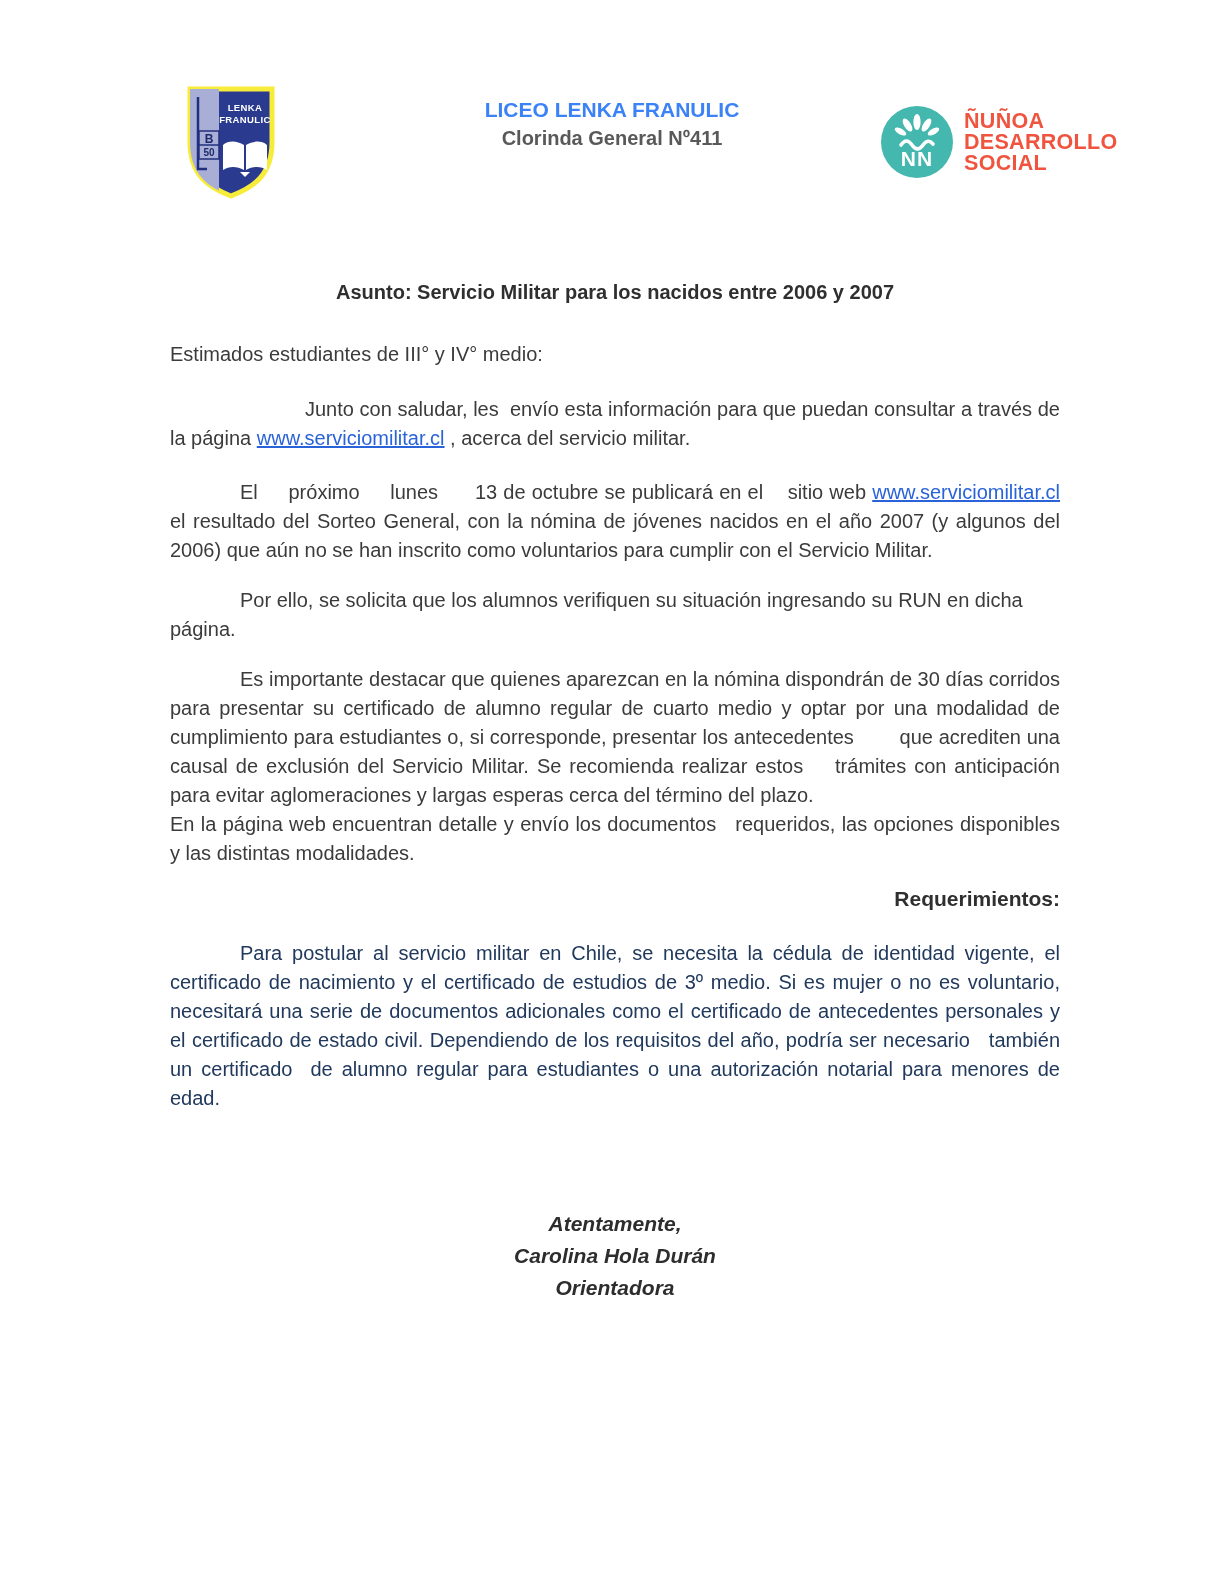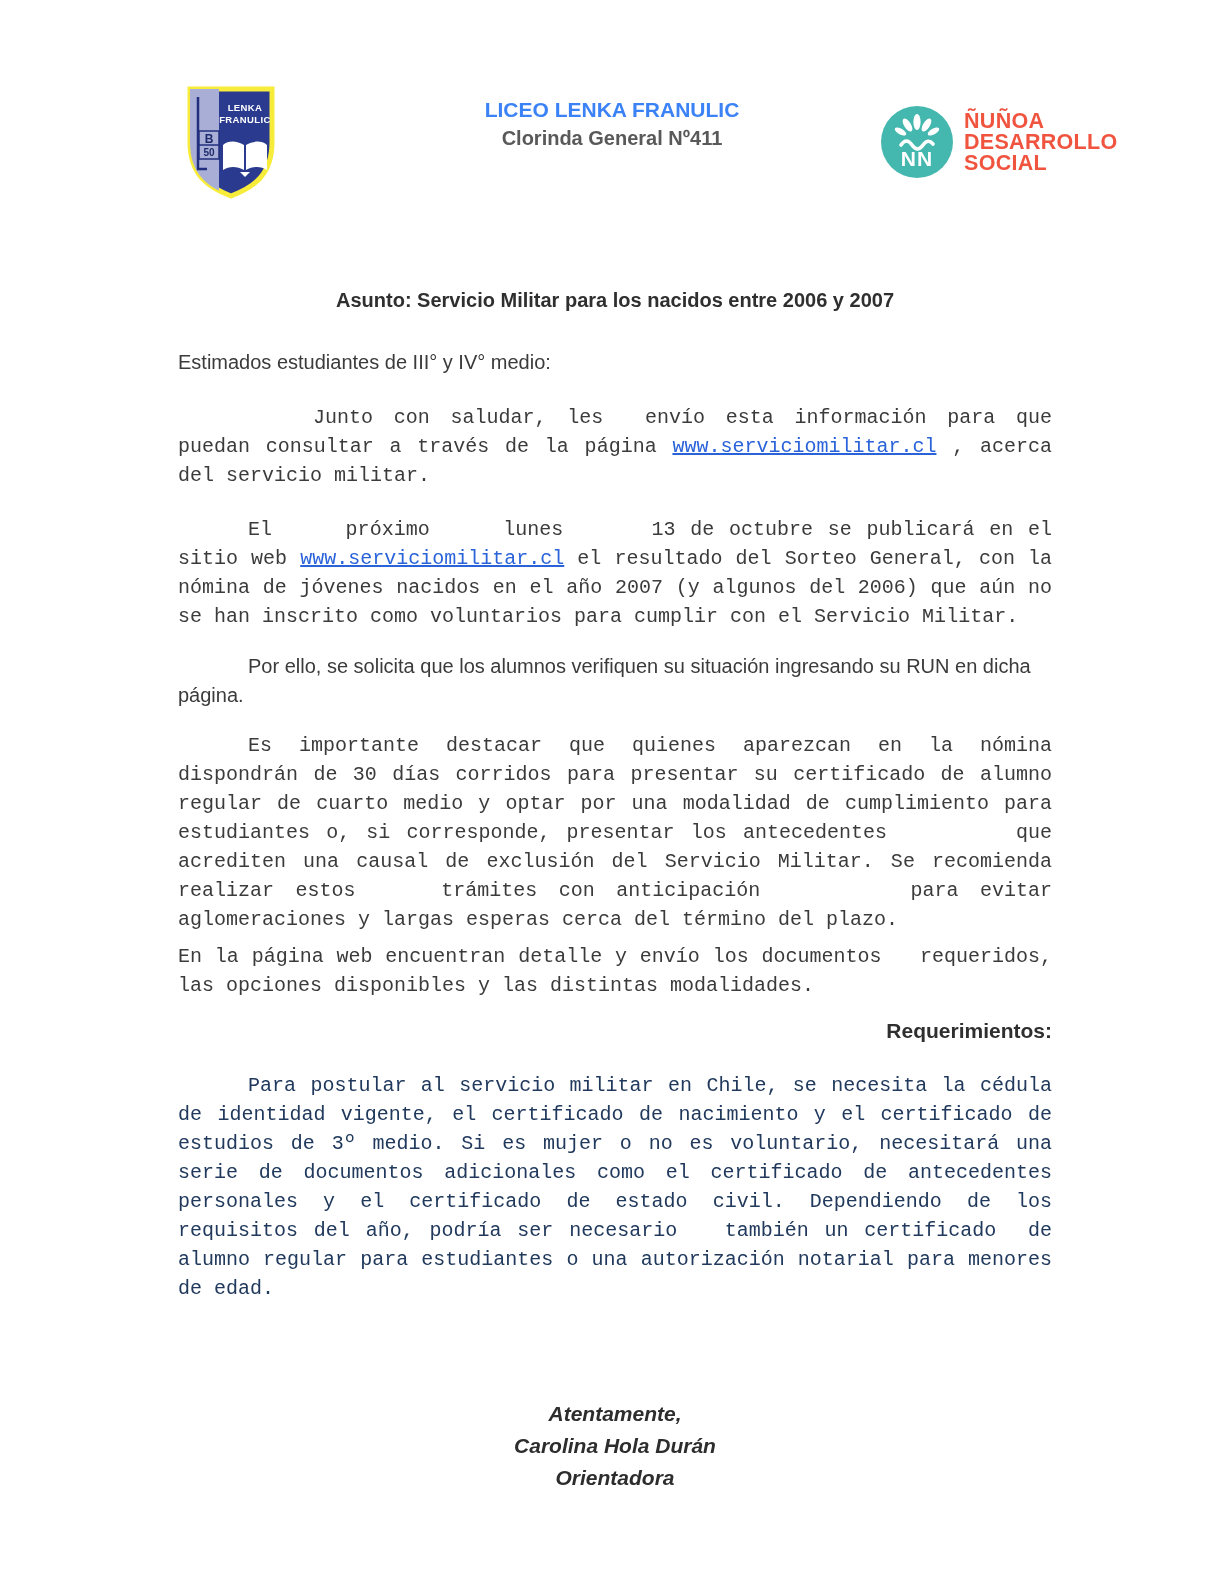--- a/index.html
+++ b/index.html
@@ -39,23 +39,23 @@
   .nunoa{position:absolute;left:881px;top:106px;display:flex;align-items:center;}
   .nunoa-badge{width:72px;height:72px;margin-right:11px;flex:0 0 auto;}
   .nunoa-circle{fill:var(--nunoa-teal);}
   .nunoa-white{fill:#ffffff;}
   .nunoa-wave{stroke:#ffffff;stroke-width:3.6;fill:none;stroke-linecap:round;}
   .nunoa-mono{fill:#ffffff;font-weight:bold;font-size:21px;letter-spacing:1px;font-family:"Liberation Sans",sans-serif;}
   .nunoa-text{font-weight:bold;font-size:21.5px;line-height:21px;color:var(--nunoa-orange);letter-spacing:.3px;}
   .nunoa-text span{display:block;}
   
   .letter{position:absolute;left:170px;top:278px;width:890px;color:var(--body-text);font-size:20px;line-height:29px;}
-  .letter p{margin:8px;}
+  .letter p{margin:0;}
   .prewrap{white-space:pre-wrap;}
-  .justify{text-align:justify;font-family:Liberation Mono, monospace;}
+  .justify{text-align:justify;}
   .ind{text-indent:70px;}
   .ind-lg{text-indent:135px;}
   .subject{font-weight:bold;text-align:center;color:#2f2f2f;}
   .salutation{margin-top:33px !important;}
   .p-intro{margin-top:26px !important;}
   .p-sorteo{margin-top:25px !important;}
   .p-run{margin-top:21px !important;}
   .p-importante{margin-top:21px !important;}
   .p-heading{margin-top:16px !important;font-weight:bold;color:#2f2f2f;font-size:21px;text-align:right;}
   .p-requisitos{margin-top:26px !important;color:var(--navy-paragraph);}

